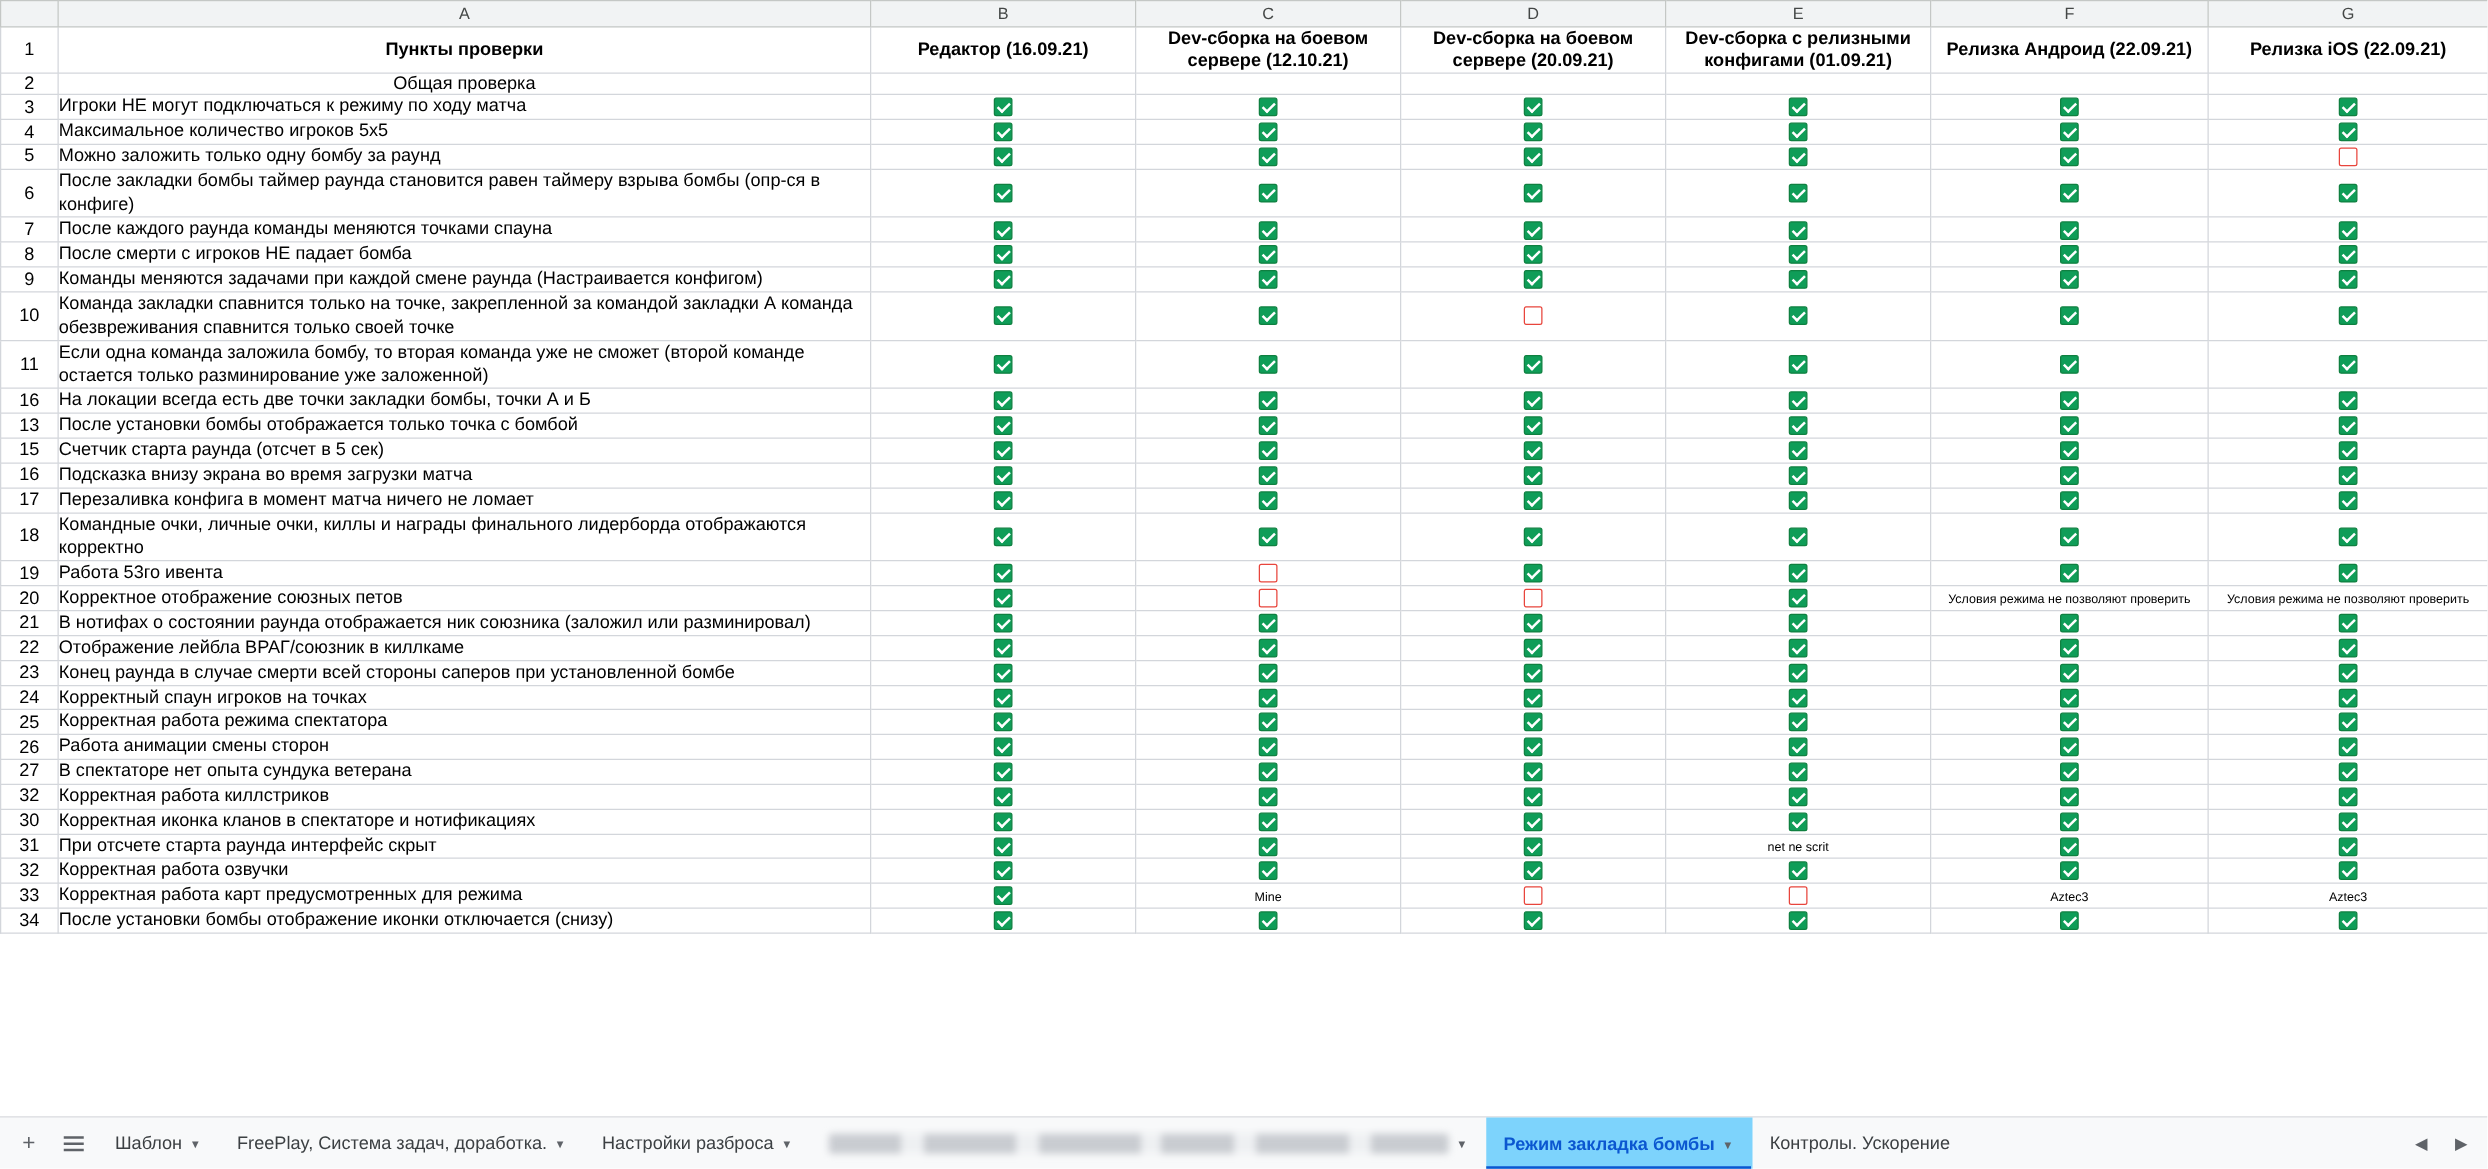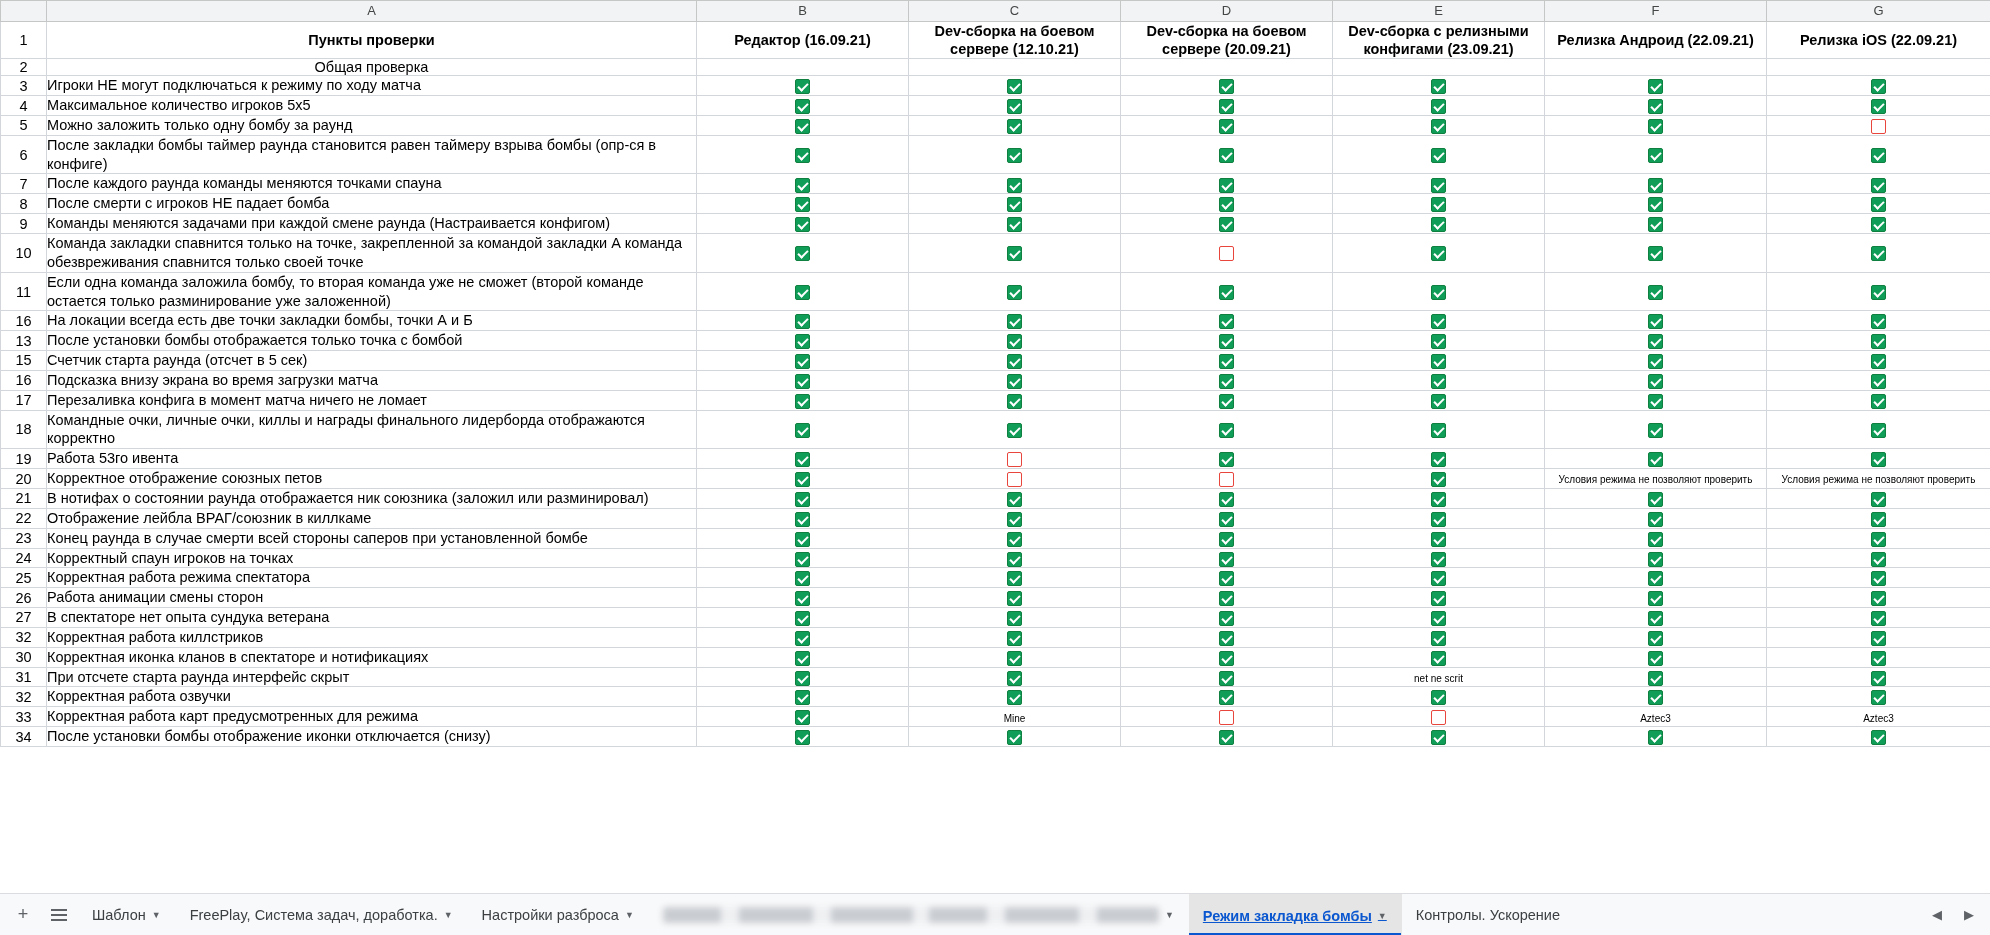--- a/index.html
+++ b/index.html
@@ -155,26 +155,25 @@
     color: #3c4043;
     white-space: nowrap;
     cursor: pointer;
     border-right: 1px solid transparent;
   }
   .tab .caret {
     font-size: 9px;
     color: #5f6368;
   }
   .tab.active {
-    background: #e5e5e5;
+    background: #7dd3fc;
     color: #0b57d0;
     font-weight: bold;
     border-top: 2px solid transparent;
     box-shadow: inset 0 -3px 0 #0b57d0;
-    text-decoration: underline;
   }
   .tab.blurred {
     position: relative;
     min-width: 540px;
   }
   .blur-strip {
     display: block;
     height: 16px;
     width: 100%;
     background: repeating-linear-gradient(90deg,
@@ -238,21 +237,21 @@
             <td>E</td>
             <td>F</td>
             <td>G</td>
           </tr>
           <tr>
             <td class="rowhead">1</td>
             <td class="hdr-cell">Пункты проверки</td>
             <td class="hdr-cell">Редактор (16.09.21)</td>
             <td class="hdr-cell">Dev-сборка на боевом сервере (12.10.21)</td>
             <td class="hdr-cell">Dev-сборка на боевом сервере (20.09.21)</td>
-            <td class="hdr-cell">Dev-сборка с релизными конфигами (23.09.21)</td>
+            <td class="hdr-cell">Dev-сборка с релизными конфигами (01.09.21)</td>
             <td class="hdr-cell">Релизка Андроид (22.09.21)</td>
             <td class="hdr-cell">Релизка iOS (22.09.21)</td>
           </tr>
           <tr>
             <td class="rowhead">2</td>
             <td class="section-cell">Общая проверка</td>
             <td class="section-blank"></td>
             <td class="section-blank"></td>
             <td class="section-blank"></td>
             <td class="section-blank"></td>

